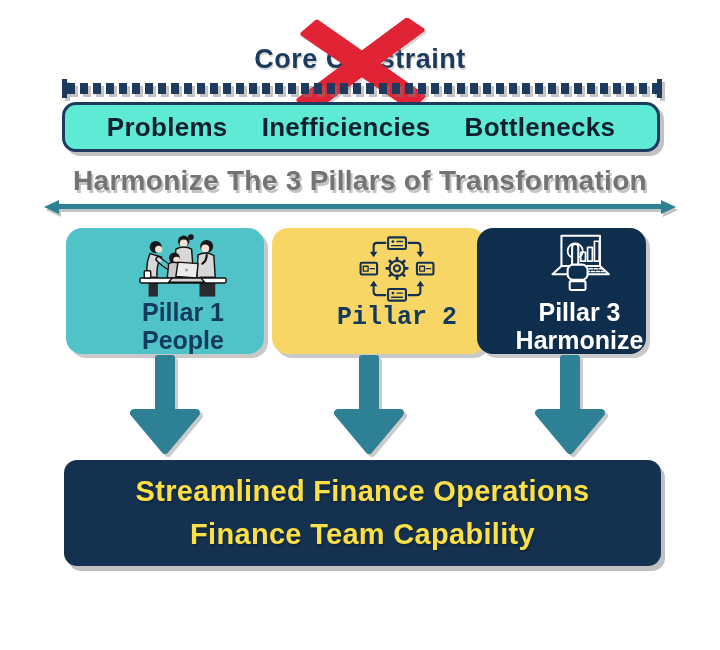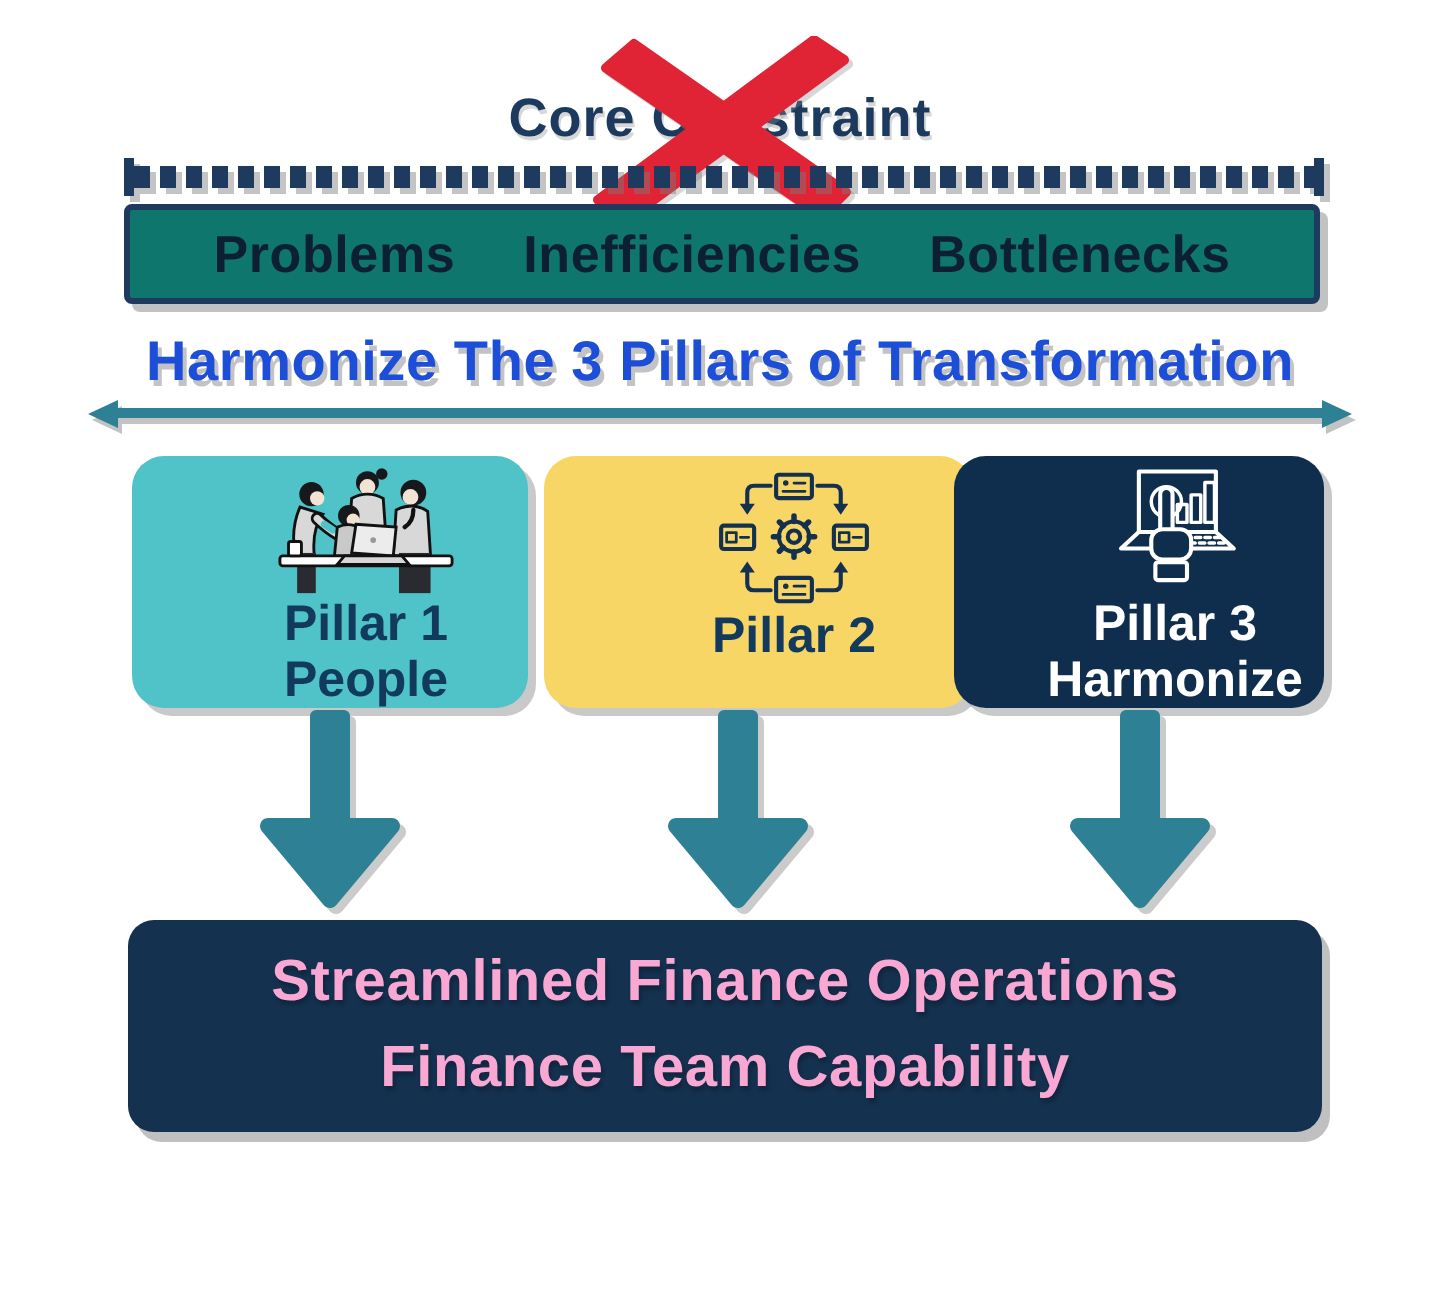--- a/index.html
+++ b/index.html
@@ -25,70 +25,70 @@
     border-left:5px solid #1e3a5f;border-right:5px solid #1e3a5f;
     background:repeating-linear-gradient(90deg,#1e3a5f 0 8px,transparent 8px 13px);
     background-size:100% 11px;background-position:0 4px;background-repeat:no-repeat;
     box-sizing:border-box;
     filter:drop-shadow(3px 3px 0 rgba(125,125,125,.45));
   }
 
   
   .constraint-box{
     position:absolute;left:62px;top:102px;width:598px;height:50px;box-sizing:border-box;
-    background:#0f766e;border:3px solid #1e3a5f;border-radius:4px;
+    background:#5eead4;border:3px solid #1e3a5f;border-radius:14px;
     display:flex;align-items:center;justify-content:center;gap:34px;
     box-shadow:4px 4px 0 rgba(120,120,120,.45);
   }
   .constraint-box span{font-size:26px;font-weight:700;color:#0d2033;letter-spacing:.3px;}
 
   
   .subtitle{
     position:absolute;left:0;top:165px;width:720px;margin:0;text-align:center;
-    font-size:28px;font-weight:700;color:#1d4ed8;letter-spacing:.3px;
+    font-size:28px;font-weight:700;color:#737373;letter-spacing:.3px;
     text-shadow:2px 3px 0 rgba(135,135,135,.5);
   }
   .divider{position:absolute;left:44px;top:200px;width:632px;height:14px;
     filter:drop-shadow(2px 3px 0 rgba(135,135,135,.5));}
   .divider .line{position:absolute;left:11px;right:11px;top:4px;height:5px;background:#2e8095;}
   .divider .head-left{position:absolute;left:0;top:0;width:0;height:0;
     border-top:7px solid transparent;border-bottom:7px solid transparent;border-right:15px solid #2e8095;}
   .divider .head-right{position:absolute;right:0;top:0;width:0;height:0;
     border-top:7px solid transparent;border-bottom:7px solid transparent;border-left:15px solid #2e8095;}
 
   
   .card{
     position:absolute;top:228px;height:126px;border-radius:16px;box-sizing:border-box;
     display:flex;flex-direction:column;align-items:center;justify-content:flex-start;
     box-shadow:4px 4px 0 rgba(120,120,120,.4);
     padding-left:36px;
   }
   .card-people{left:66px;width:198px;background:#4fc3c8;}
-  .card-processes{left:272px;width:214px;background:#f7d666;}
-  .card-technology{left:477px;width:185px;background:#0f2e4e;}
+  .card-processes{left:272px;width:214px;background:#f7d666;font-family:Liberation Mono, monospace;}
+  .card-technology{left:477px;width:169px;background:#0f2e4e;}
   .card .icon-zone{height:74px;display:flex;align-items:center;justify-content:center;margin-top:4px;}
   .card .label-zone{text-align:center;line-height:1.12;margin-top:-2px;}
   .card .label-zone div{font-size:25px;font-weight:700;}
   .card-people .label-zone div,.card-processes .label-zone div{color:#123a5c;}
   .card-technology .label-zone div{color:#ffffff;}
   .card-people .icon-zone{margin-top:2px;height:72px;}
 
   
   .down-arrow{position:absolute;top:355px;width:80px;height:100px;
     filter:drop-shadow(3px 3px 0 rgba(125,125,125,.4));}
   .down-arrow.a1{left:125px;} .down-arrow.a2{left:329px;} .down-arrow.a3{left:530px;}
 
   
   .outcome-box{
     position:absolute;left:64px;top:460px;width:597px;height:106px;box-sizing:border-box;
     background:#14314f;border-radius:13px;
     display:flex;flex-direction:column;align-items:center;justify-content:center;
     box-shadow:4px 5px 0 rgba(115,115,115,.45);
   }
-  .outcome-box div{color:#f9a8d4;font-size:29px;font-weight:700;line-height:1.5;letter-spacing:.3px;
+  .outcome-box div{color:#fde047;font-size:29px;font-weight:700;line-height:1.5;letter-spacing:.3px;
     text-shadow:1px 2px 2px rgba(0,0,0,.25);}
 </style>
 </head>
 <body>
 
 <div class="canvas">
 
   <div class="title-wrap">
     <h1 class="crossed-title">Core Constraint</h1>
   </div>

